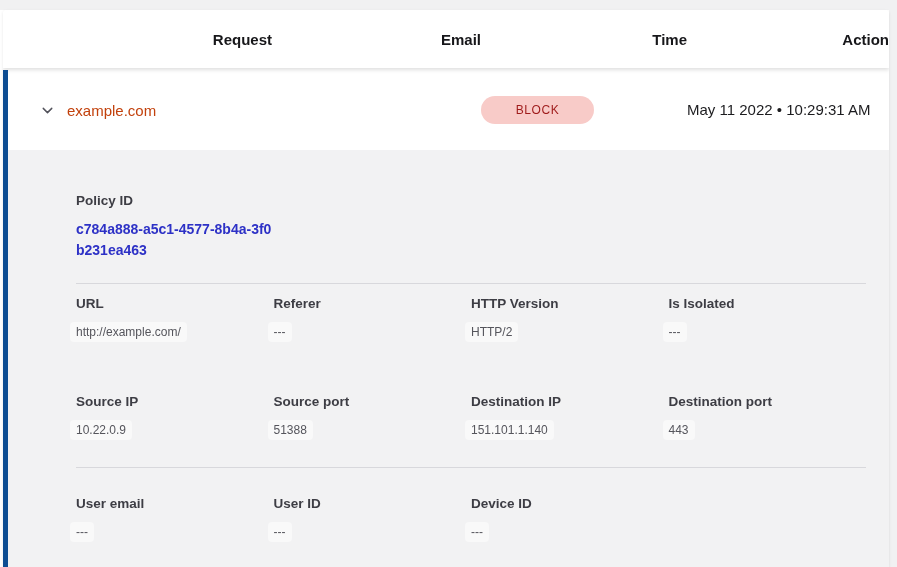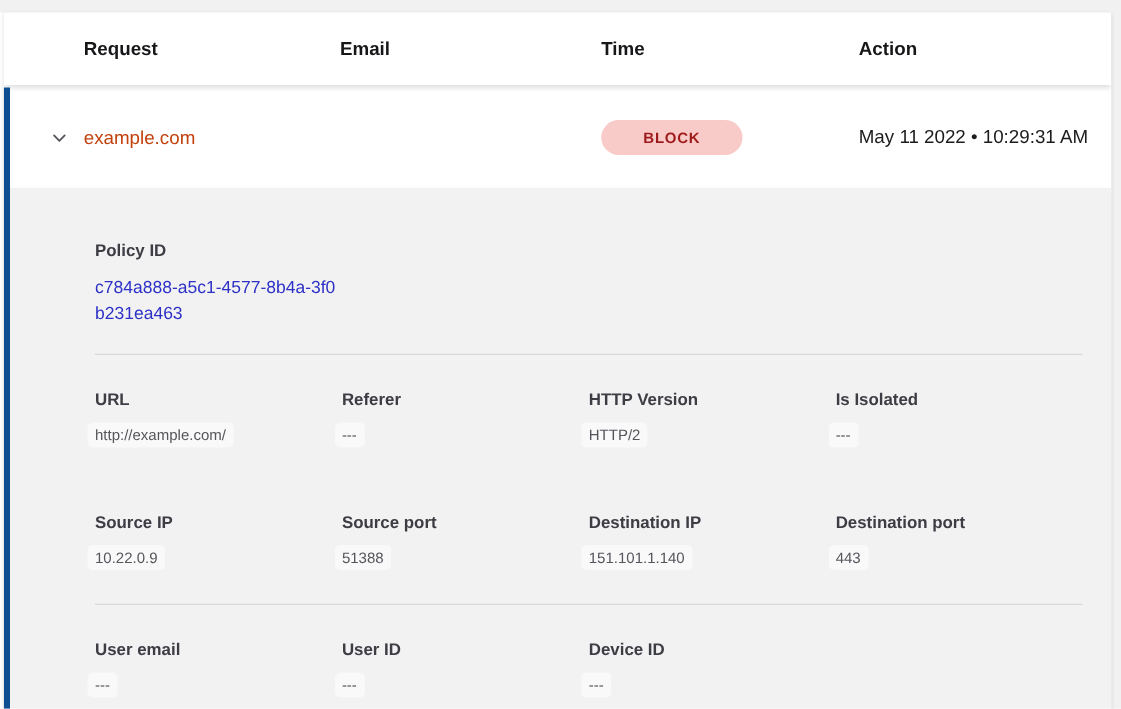--- a/index.html
+++ b/index.html
@@ -29,20 +29,21 @@
     display: grid;
     grid-template-columns: 64px 205px 209px 206px 1fr;
     align-items: center;
   }
   .table-header {
     position: relative;
     height: 58px;
     background: #ffffff;
     box-shadow: 0 2px 4px rgba(0,0,0,0.13);
     z-index: 3;
+    text-align: right;
   }
   .table-header .col-label {
     font-size: 15px;
     font-weight: 700;
     color: #17171a;
   }
   .log-row {
     position: relative;
     margin-top: 2px;
     height: 80px;
@@ -61,21 +62,21 @@
   }
   .row-request {
     font-size: 15px;
     color: #c2410c;
   }
   .badge-block {
     display: inline-block;
     background: #f8cbc8;
     color: #9f1b1b;
     font-size: 12px;
-    font-weight: 700;
+    font-weight: 400;
     letter-spacing: 0.6px;
     padding: 7px 0;
     width: 113px;
     text-align: center;
     border-radius: 14px;
   }
   .row-time {
     font-size: 15px;
     color: #1c1c1f;
     line-height: 22px;
@@ -105,33 +106,34 @@
   }
   .policy-link {
     display: inline-block;
     max-width: 196px;
     font-size: 14px;
     line-height: 21px;
     color: #2d31c6;
     text-decoration: none;
     word-break: break-all;
     cursor: pointer;
+    font-weight: bold;
   }
   .detail-grid {
     display: grid;
     grid-template-columns: repeat(4, 197.5px);
     align-items: start;
   }
   .divider {
     border: none;
     border-top: 1px solid #d8d8dc;
     height: 0;
   }
   .policy-section .divider { margin-top: 22px; }
-  .section-2 { margin-top: 28px; }
+  .section-2 { margin-top: 12px; }
   .section-3 { margin-top: 52px; }
   .divider-2 { margin-top: 27px; }
   .section-4 { margin-top: 28px; }
 </style>
 </head>
 <body>
 
 <div class="page-top-strip"></div>
 <div class="page-right-strip"></div>
 

